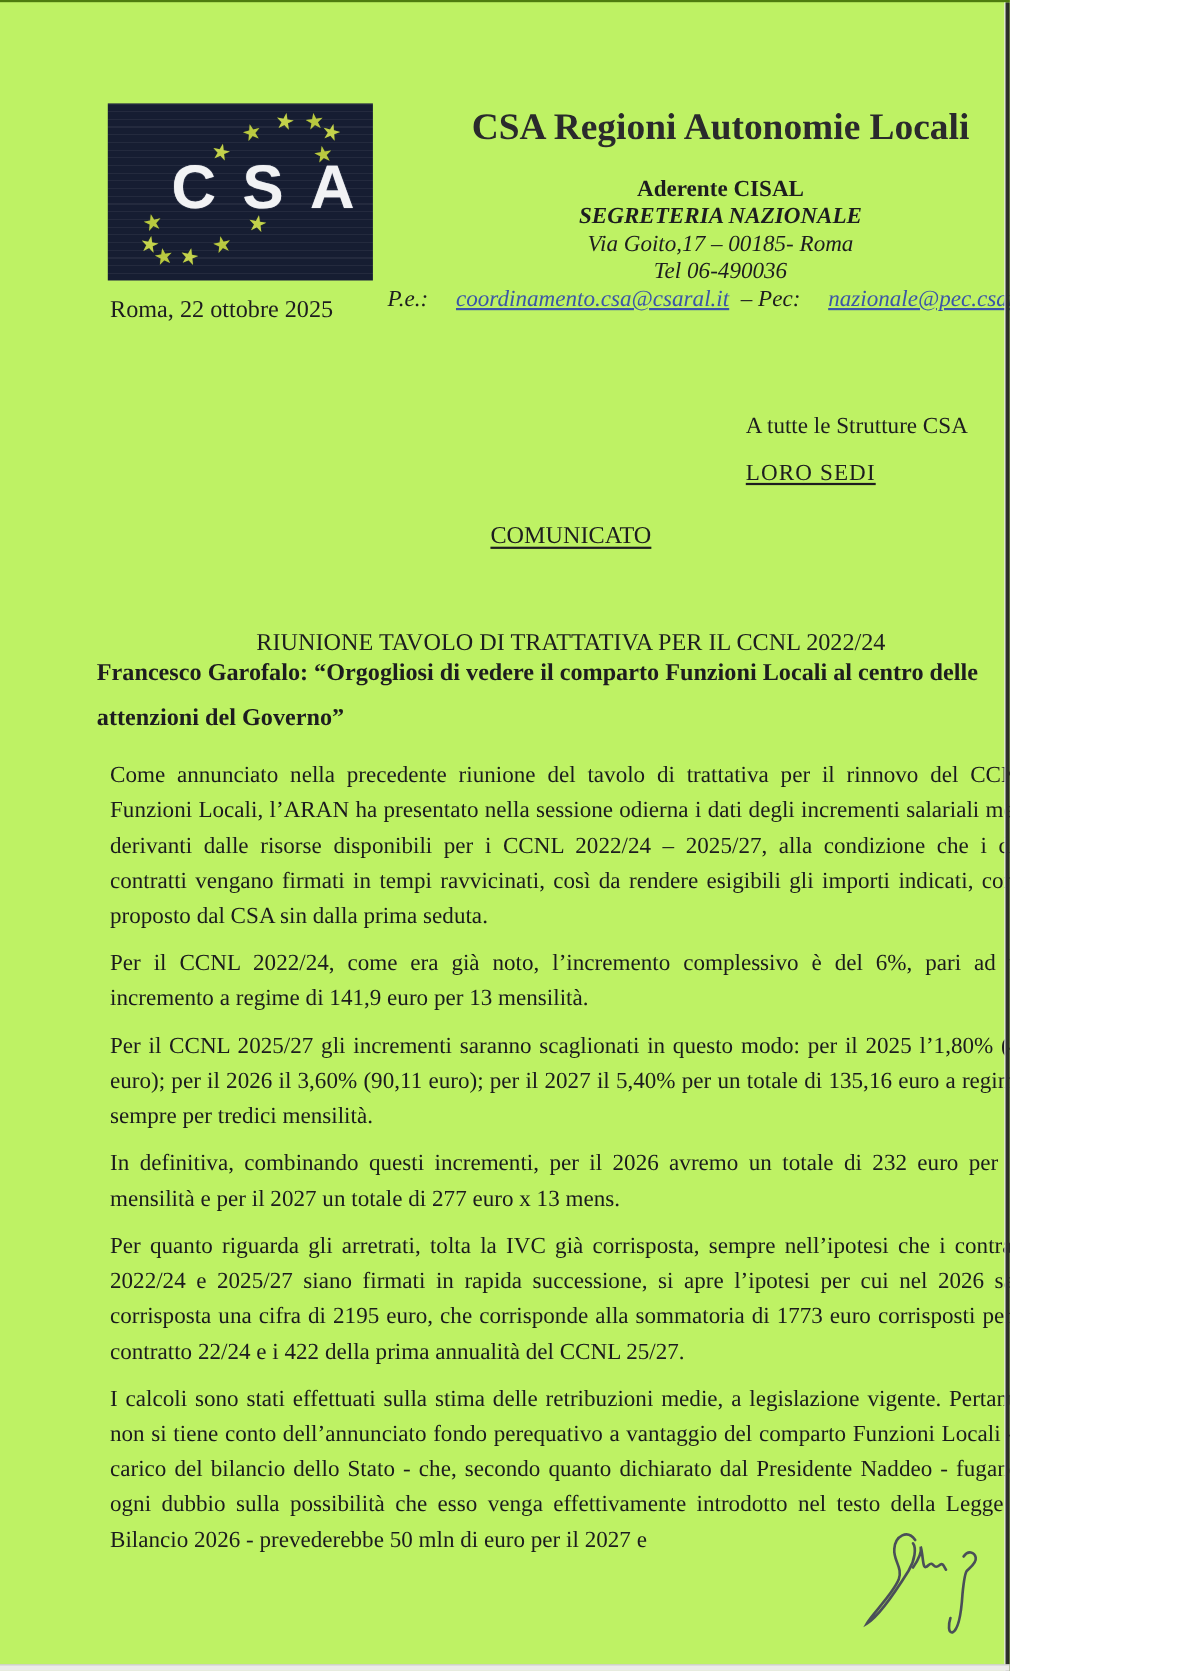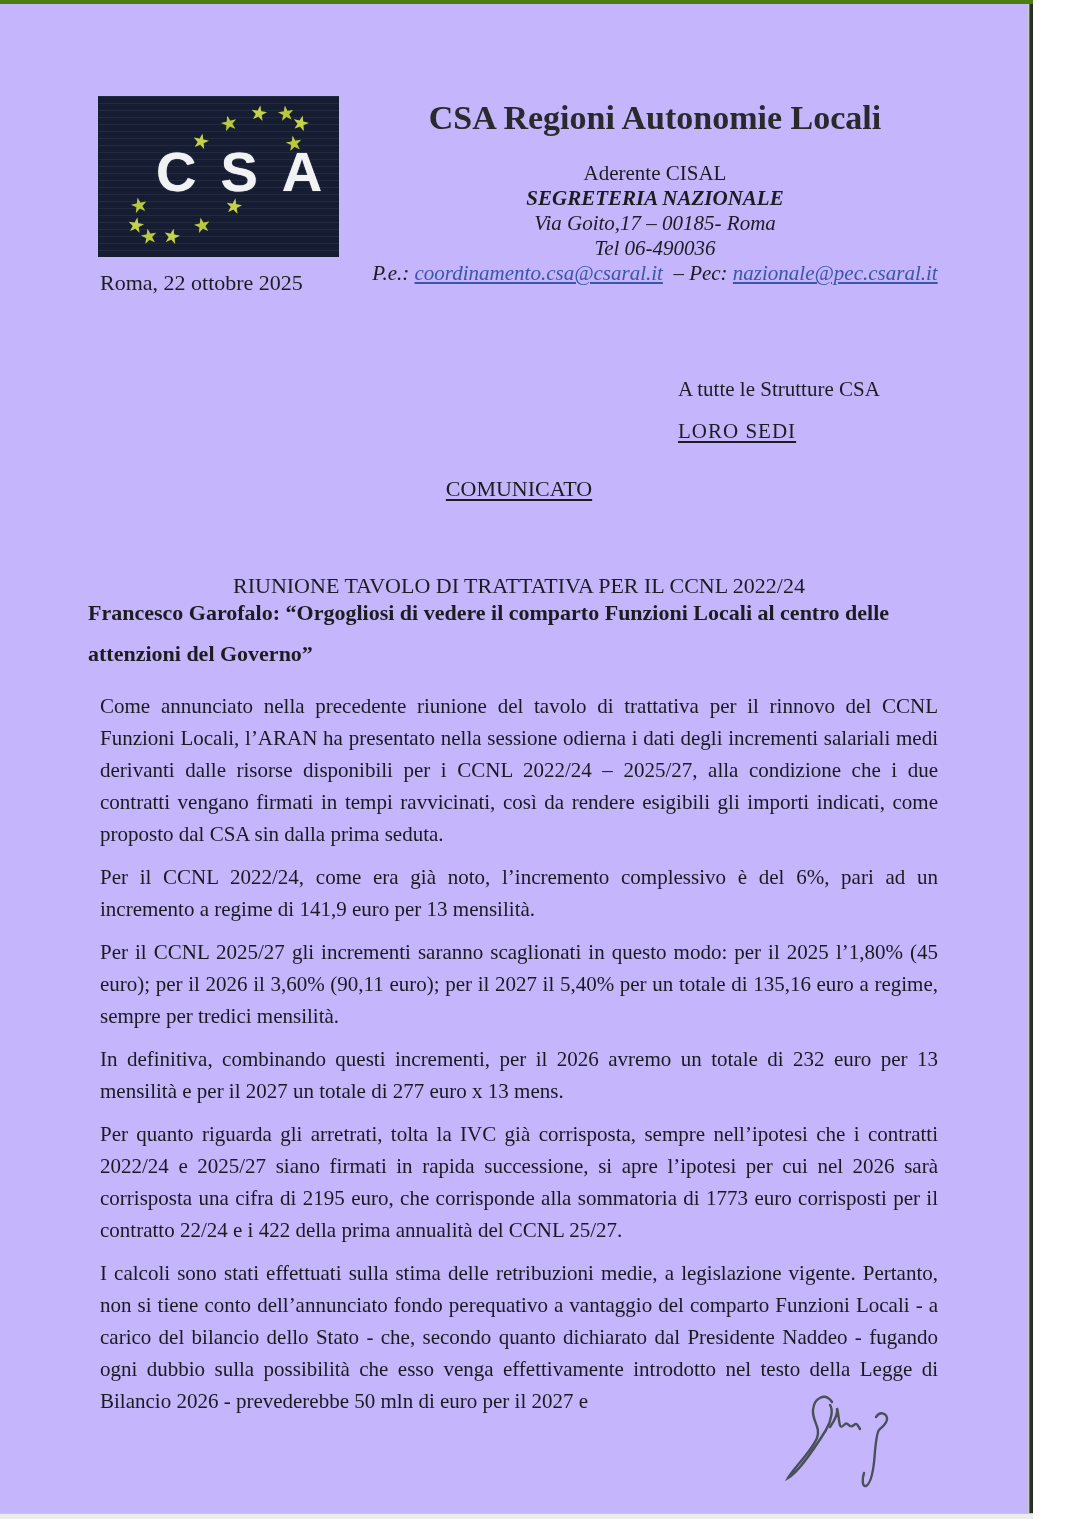--- a/index.html
+++ b/index.html
@@ -1,21 +1,21 @@
 <!DOCTYPE html>
 <html><head>
 <meta charset="utf-8">
 <style>
   html,body { margin:0; padding:0; background:#ffffff; }
   .page {
-    position:relative; width:1033px; height:1519px;
-    background:#c4b5fd; overflow:hidden;
+    position:relative; width:918px; height:1519px;
+    background:#bef264; overflow:hidden;
     font-family:"Liberation Serif","DejaVu Serif",serif;
     color:#1d1d1f;
-    border-top:4px solid #4d7c0f; box-sizing:border-box;
+    border-top:2px solid #4d7c0f; box-sizing:border-box;
   }
 
   
   .logo {
     position:absolute; left:98px; top:92px; width:241px; height:161px;
     background:#161d32;
   }
   .logo::after {
     content:""; position:absolute; inset:0;
     background:repeating-linear-gradient(180deg, rgba(255,255,255,.06) 0 1px, transparent 1px 7px);
@@ -39,25 +39,25 @@
   .s7 {left:32px;  top:99px; transform:rotate(-12deg);}
   .s8 {left:29px;  top:119px;transform:rotate(10deg); color:#c3d24a;}
   .s9 {left:42px;  top:130px;transform:rotate(-10deg);}
   .s10{left:65px;  top:130px;transform:rotate(12deg); color:#c3d24a;}
   .s11{left:95px;  top:119px;transform:rotate(-12deg);}
   .s12{left:127px; top:100px;transform:rotate(10deg); color:#c3d24a;}
 
   
   .header-block { position:absolute; left:345px; top:95px; width:620px; text-align:center; }
   .org  { font-size:34px; font-weight:bold; line-height:38px; margin-bottom:4px; color:#2a2a2c; }
-  .aff  { font-size:21px; font-weight:normal; line-height:25px;margin-top:24px; }
+  .aff  { font-size:21px; font-weight:bold; line-height:25px;margin-top:24px; }
   .dept { font-size:21px; font-weight:bold; font-style:italic; line-height:25px; }
   .addr, .tel { font-size:21px; font-style:italic; line-height:25px; }
   .contact, .site { font-size:21px; font-style:italic; line-height:25px; white-space:nowrap; }
-  .link { color:#3b55a8; text-decoration:underline; text-underline-offset:2px; cursor:pointer; }
+  .link { color:#3b55a8; text-decoration:underline; text-underline-offset:2px; cursor:pointer;margin-left:20px; }
 
   
   .date { position:absolute; left:100px; top:266px; font-size:22px; }
   .recipient { position:absolute; left:678px; top:364px; font-size:21px; line-height:42px; }
   .loro { text-decoration:underline; text-underline-offset:3px; letter-spacing:1px; }
 
   .com-label, .com-title { position:absolute; left:100px; width:838px; text-align:center;
     font-size:22px; font-weight:normal; }
   .com-label { top:472px; }
   .com-label span { text-decoration:underline; text-underline-offset:3px; }

